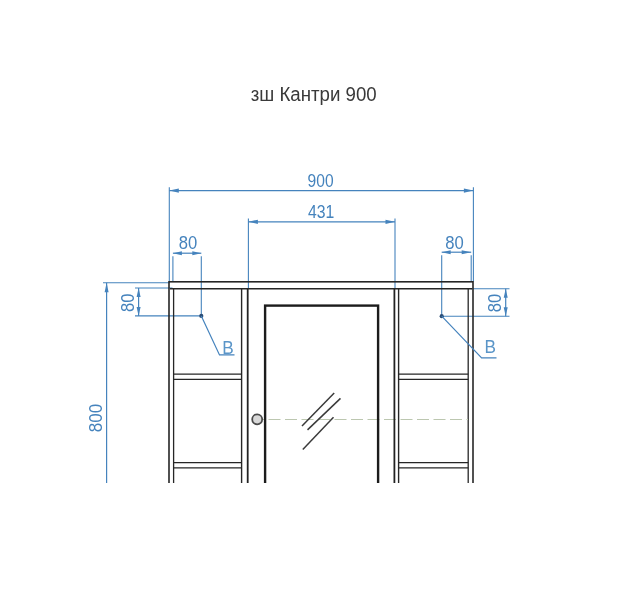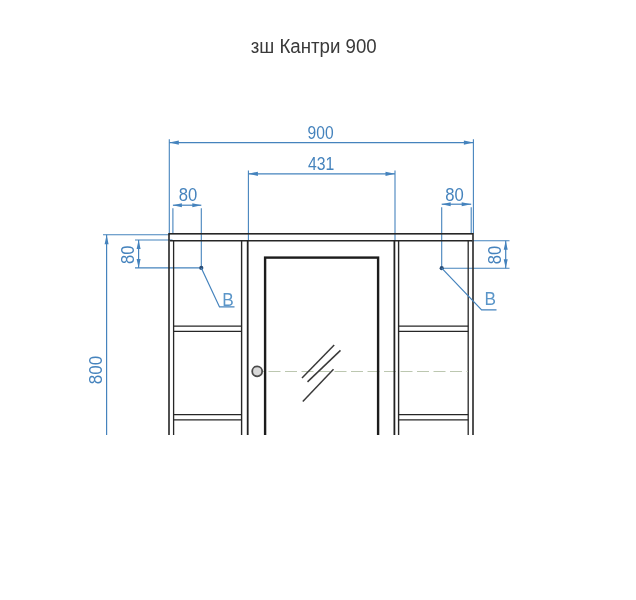--- a/index.html
+++ b/index.html
@@ -1,16 +1,16 @@
 <!DOCTYPE html>
 <html><head>
 <meta charset="utf-8">
 <style>
   html,body{margin:0;padding:0;background:#ffffff;}
-  .wrap{width:636px;height:435px;position:relative;background:#f97316;}
+  .wrap{width:636px;height:435px;position:relative;background:#f97316;margin-top:48px;}
   svg{display:block;}
   text{font-family:"Liberation Sans",sans-serif;}
 </style>
 </head>
 <body>
 <div class="wrap">
 <svg width="636" height="600" viewBox="0 0 636 600">
 
   <rect x="0" y="0" width="636" height="600" fill="#ffffff"></rect>
 

